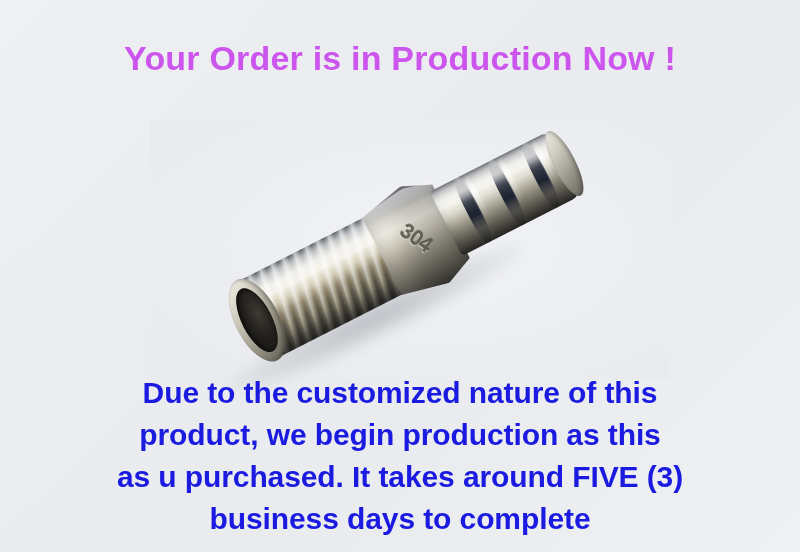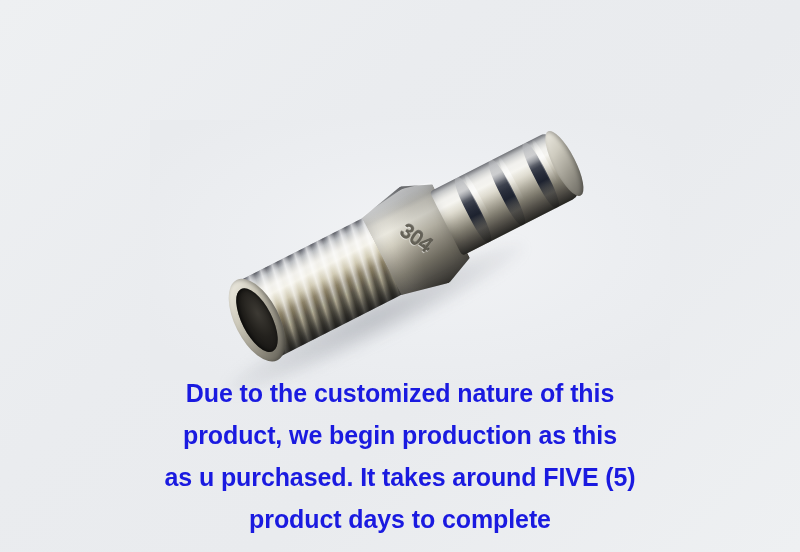--- a/index.html
+++ b/index.html
@@ -321,36 +321,37 @@
 
   
   .body-copy {
     position: absolute;
     left: 0;
     top: 372px;
     width: 800px;
     text-align: center;
     font-family: "Liberation Sans", sans-serif;
     font-weight: bold;
-    font-size: 25px;
+    font-size: 30px;
     line-height: 42px;
     color: #1a1ae0;
     letter-spacing: -0.1px;
   }
 
   .body-copy .line {
     display: block;
     white-space: nowrap;
   }
 </style>
 </head>
 <body>
 
 <div class="canvas">
 
+  <div class="headline">Your Order is in Production Now !</div>
 
   <div class="photo-area">
     <div class="photo-bg"></div>
     <div class="drop-shadow"></div>
 
     <div class="fitting">
 
       <div class="thread-body"></div>
       <div class="threads"></div>
       <div class="thread-sheen"></div>
@@ -371,17 +372,17 @@
       <div class="ridge-hi r3"></div>
       <div class="barb-sheen"></div>
       <div class="barb-tip"></div>
 
     </div>
   </div>
 
   <div class="body-copy">
     <span class="line">Due to the customized nature of this</span>
     <span class="line">product, we begin production as this</span>
-    <span class="line">as u purchased. It takes around FIVE (5)</span>
-    <span class="line">product days to complete</span>
+    <span class="line">as u purchased. It takes around FIVE (3)</span>
+    <span class="line">business days to complete</span>
   </div>
 
 </div>
 
 </body></html>

